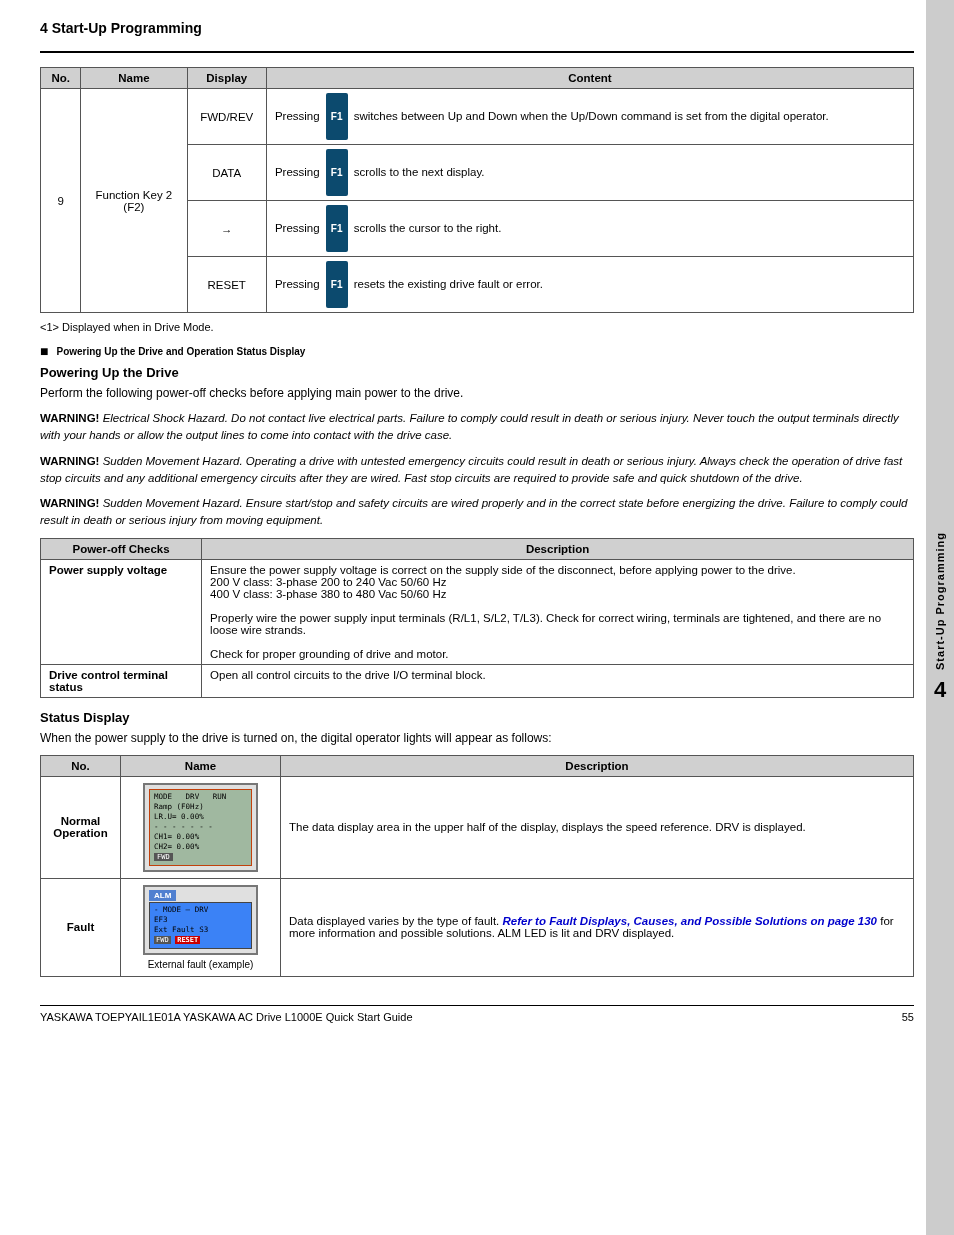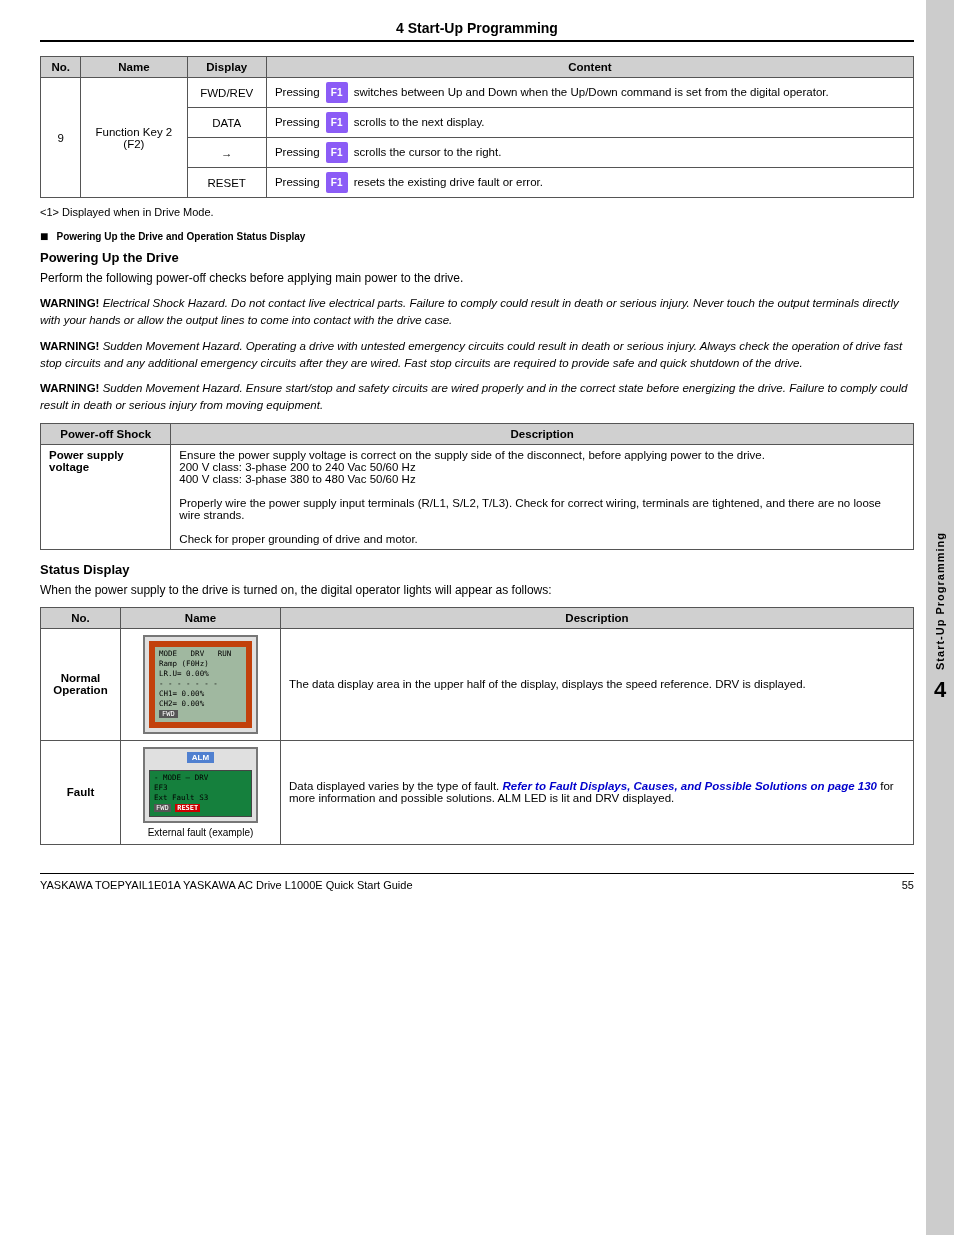--- a/index.html
+++ b/index.html
@@ -6,25 +6,25 @@
     body {
       font-family: Arial, Helvetica, sans-serif;
       font-size: 12px;
       background: #fff;
       color: #000;
       width: 954px;
       min-height: 1235px;
       padding: 20px 40px 30px 40px;
     }
     .page-header {
-      text-align: center;
+      text-align: left;
       font-size: 14px;
       font-weight: bold;
       border-bottom: 2px solid #000;
-      padding-bottom: 4px;
+      padding-bottom: 15px;
       margin-bottom: 14px;
     }
     
     table.main-table {
       width: 100%;
       border-collapse: collapse;
       margin-bottom: 8px;
       font-size: 11.5px;
     }
     table.main-table th {
@@ -36,25 +36,25 @@
     }
     table.main-table td {
       border: 1px solid #555;
       padding: 4px 8px;
       vertical-align: middle;
     }
     .td-center { text-align: center; }
     .td-bold { font-weight: bold; }
     .key-btn {
       display: inline-block;
-      background: #8b5cf6;
+      background: #0c4a6e;
       color: #fff;
       font-size: 10px;
       font-weight: bold;
-      padding: 5px 5px;
+      padding: 18px 5px;
       border-radius: 2px;
       margin: 0 3px;
     }
     
     .notes {
       font-size: 11px;
       margin-bottom: 0;
     }
     
     .section-title {
@@ -220,76 +220,80 @@
   <strong>WARNING!</strong> <em>Sudden Movement Hazard. Operating a drive with untested emergency circuits could result in death or serious injury. Always check the operation of drive fast stop circuits and any additional emergency circuits after they are wired. Fast stop circuits are required to provide safe and quick shutdown of the drive.</em>
 </div>
 
 <div class="warning-block">
   <strong>WARNING!</strong> <em>Sudden Movement Hazard. Ensure start/stop and safety circuits are wired properly and in the correct state before energizing the drive. Failure to comply could result in death or serious injury from moving equipment.</em>
 </div>
 
 <table class="checks-table">
   <thead>
     <tr>
-      <th>Power-off Shock</th>
+      <th>Power-off Checks</th>
       <th>Description</th>
     </tr>
   </thead>
   <tbody>
     <tr>
       <td class="td-label">Power supply voltage</td>
       <td>
         Ensure the power supply voltage is correct on the supply side of the disconnect, before applying power to the drive.<br>
         200 V class: 3-phase 200 to 240 Vac 50/60 Hz<br>
         400 V class: 3-phase 380 to 480 Vac 50/60 Hz<br><br>
         Properly wire the power supply input terminals (R/L1, S/L2, T/L3). Check for correct wiring, terminals are tightened, and there are no loose wire strands.<br><br>
         Check for proper grounding of drive and motor.
       </td>
     </tr>
+    <tr>
+      <td class="td-label">Drive control terminal status</td>
+      <td>Open all control circuits to the drive I/O terminal block.</td>
+    </tr>
   </tbody>
 </table>
 
 <div class="subsection-title">Status Display</div>
 
 <div class="body-text">When the power supply to the drive is turned on, the digital operator lights will appear as follows:</div>
 
 <table class="status-table">
   <thead>
     <tr>
       <th style="width:80px;">No.</th>
       <th style="width:160px;">Name</th>
       <th>Description</th>
     </tr>
   </thead>
   <tbody>
     <tr>
       <td class="td-center td-bold">Normal<br>Operation</td>
       <td class="td-center">
         <div style="display:inline-block; border:2px solid #777; background:#e0e0e0; padding:4px; width:115px; font-size:8px;">
-          <div style="background:#a0b8a0; border:6px solid #c2410c; padding:2px 4px; font-size:7.5px; text-align:left; line-height:1.35; font-family:monospace;">
+          <div style="background:#a0b8a0; border:1px solid #c2410c; padding:2px 4px; font-size:7.5px; text-align:left; line-height:1.35; font-family:monospace;">
             MODE &nbsp; DRV &nbsp; RUN<br>
             Ramp (F0Hz)<br>
             LR.U= 0.00%<br>
             - - - - - - -<br>
             CH1= 0.00%<br>
             CH2= 0.00%<br>
             <span style="background:#555; color:#fff; padding:0 3px; font-size:7px;">FWD</span>
           </div>
         </div>
       </td>
       <td>The data display area in the upper half of the display, displays the speed reference. DRV is displayed.</td>
     </tr>
     <tr>
       <td class="td-center td-bold">Fault</td>
       <td class="td-center">
         <div style="display:inline-block; border:2px solid #777; background:#e0e0e0; padding:4px; width:115px; font-size:8px;">
-          <div style="text-align:center; margin-bottom:8px;">
+          <div style="text-align:left; margin-bottom:2px;">
             <span style="background:#5080d0; color:#fff; font-weight:bold; font-size:8px; padding:1px 5px;">ALM</span>
           </div>
-          <div style="background:#15803d; border:1px solid #444; padding:2px 4px; font-size:7.5px; text-align:left; line-height:1.35; font-family:monospace;">
+          <div style="background:#3b82f6; border:1px solid #444; padding:2px 4px; font-size:7.5px; text-align:left; line-height:1.35; font-family:monospace;">
             - MODE — DRV<br>
             EF3<br>
             Ext Fault S3<br>
             <span style="background:#555; color:#fff; padding:0 2px; font-size:7px;">FWD</span>
             <span style="background:#cc0000; color:#fff; padding:0 2px; font-size:7px; font-weight:bold;">RESET</span>
           </div>
         </div>
         <div style="font-size:10px; text-align:center; margin-top:4px;">External fault (example)</div>
       </td>
       <td>Data displayed varies by the type of fault. <span class="link-text">Refer to Fault Displays, Causes, and Possible Solutions on page 130</span> for more information and possible solutions. ALM LED is lit and DRV displayed.</td>

